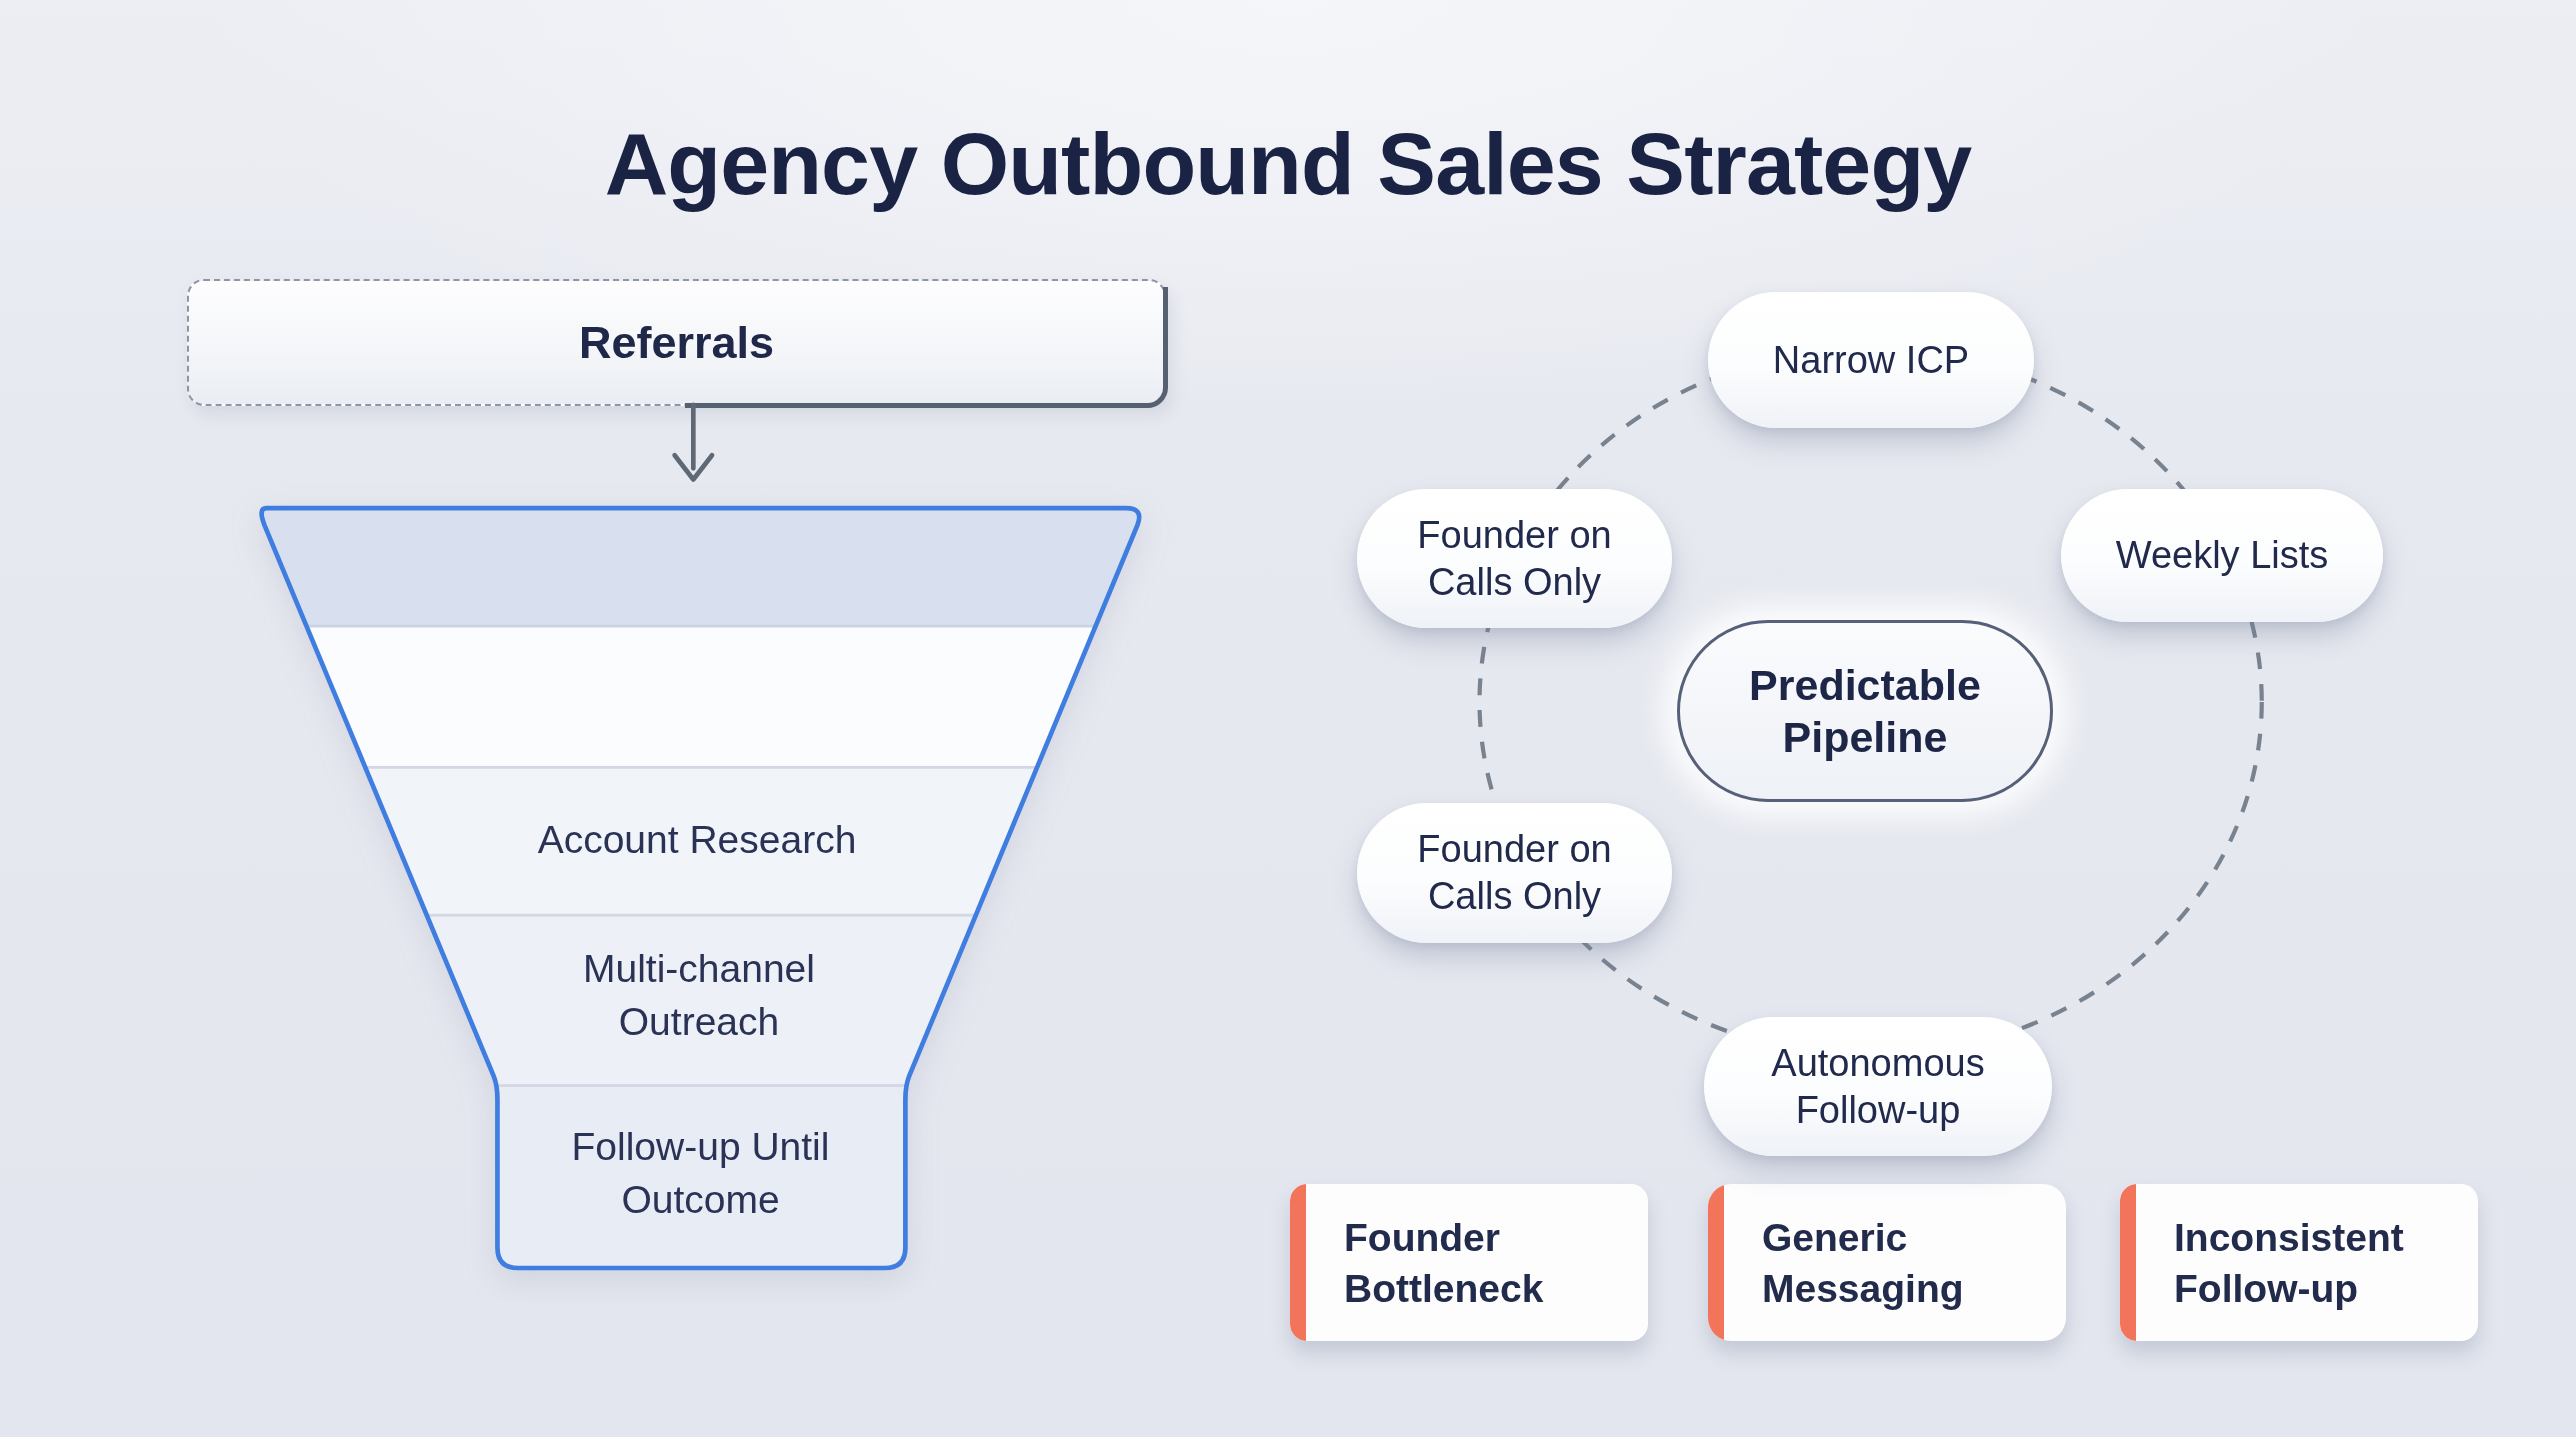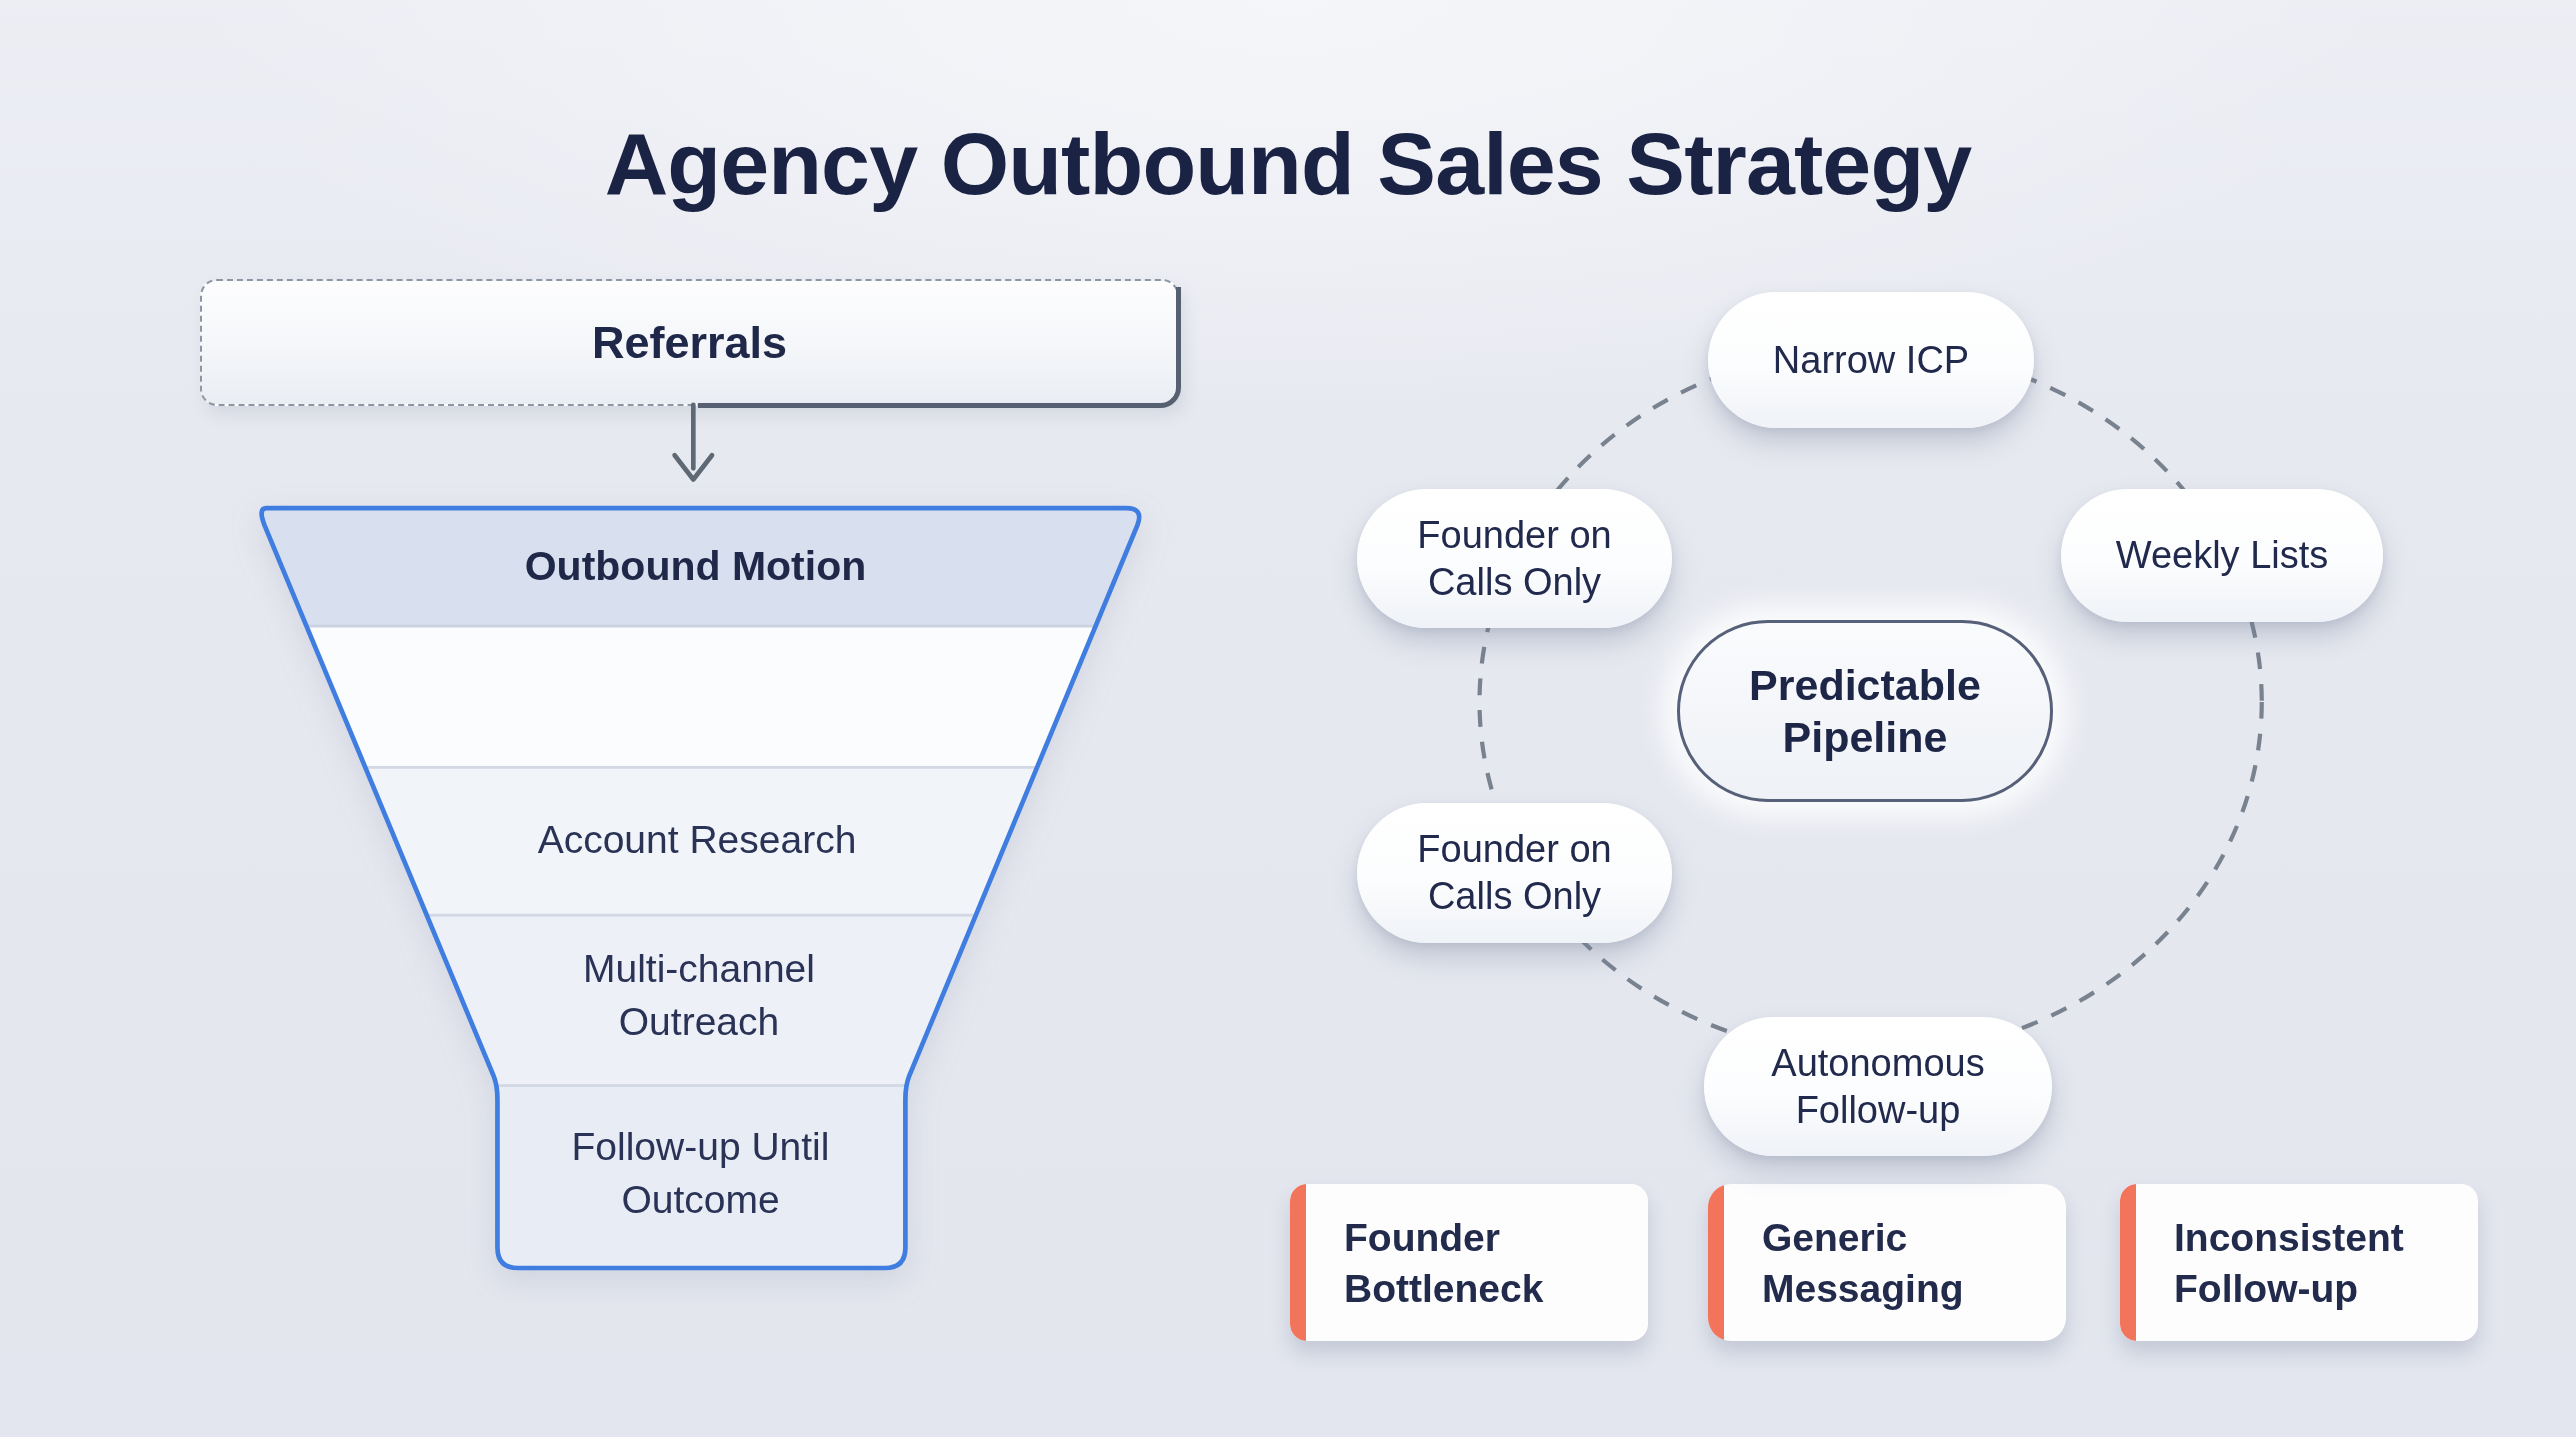--- a/index.html
+++ b/index.html
@@ -24,21 +24,20 @@
   }
 
   
   .referrals {
     position: absolute; left: 187px; top: 279px; width: 979px; height: 127px;
     box-sizing: border-box;
     border: 2.8px dashed #8e96a4; border-radius: 17px;
     background: linear-gradient(180deg, #fdfdfe 0%, #f4f6f9 55%, #eaedf3 100%);
     display: flex; align-items: center; justify-content: center;
     box-shadow: 5.6px 8.4px 15px rgba(120,130,150,0.16);
-    margin-left: 13px;
   }
   .referrals-label { font-size: 45px; font-weight: 700; color: #202849; }
   .ref-accent {
     position: absolute; top: 5.6px; right: -3.7px; bottom: -3.7px; width: 49%;
     border-right: 5.6px solid #566070; border-bottom: 5.6px solid #566070;
     border-bottom-right-radius: 20.6px;
   }
 
   
   .arrow { position: absolute; left: 665px; top: 401px; }
@@ -130,21 +129,20 @@
       <rect x="0" y="463" width="1000" height="182" fill="#edf0f7"></rect>
       <rect x="0" y="645" width="1000" height="195" fill="#e8ecf4"></rect>
       <rect x="0" y="152.5" width="1000" height="3" fill="#ccd3e0"></rect>
       <rect x="0" y="303.5" width="1000" height="3" fill="#d3d8e4"></rect>
       <rect x="0" y="461.5" width="1000" height="3" fill="#d3d8e4"></rect>
       <rect x="0" y="643.5" width="1000" height="3" fill="#d3d8e4"></rect>
     </g>
     <path d="M 44 28 L 963 28 Q 982 28 975 46 L 731 635 Q 727 645 727 660 L 727 818 Q 727 840 705 840 L 313 840 Q 291 840 291 818 L 291 660 Q 291 645 287 635 L 42 46 Q 35 28 44 28 Z" fill="none" stroke="#3f7de1" stroke-width="5" stroke-linejoin="round"></path>
   </svg>
 
-  <div class="fstage fs0">Outbound Motion</div>
   <div class="fstage fs2">Account Research</div>
   <div class="fstage fs3">Multi-channel Outreach</div>
   <div class="fstage fs4">Follow-up Until Outcome</div>
 
   <svg class="cycle-svg" width="861" height="786" viewBox="0 0 920 840">
     <ellipse cx="458" cy="420" rx="418" ry="378" fill="none" stroke="#79828f" stroke-width="4.5" stroke-dasharray="18 16"></ellipse>
   </svg>
 
   <div class="pill p-narrow">
     <span class="pill-label">Narrow ICP</span>

